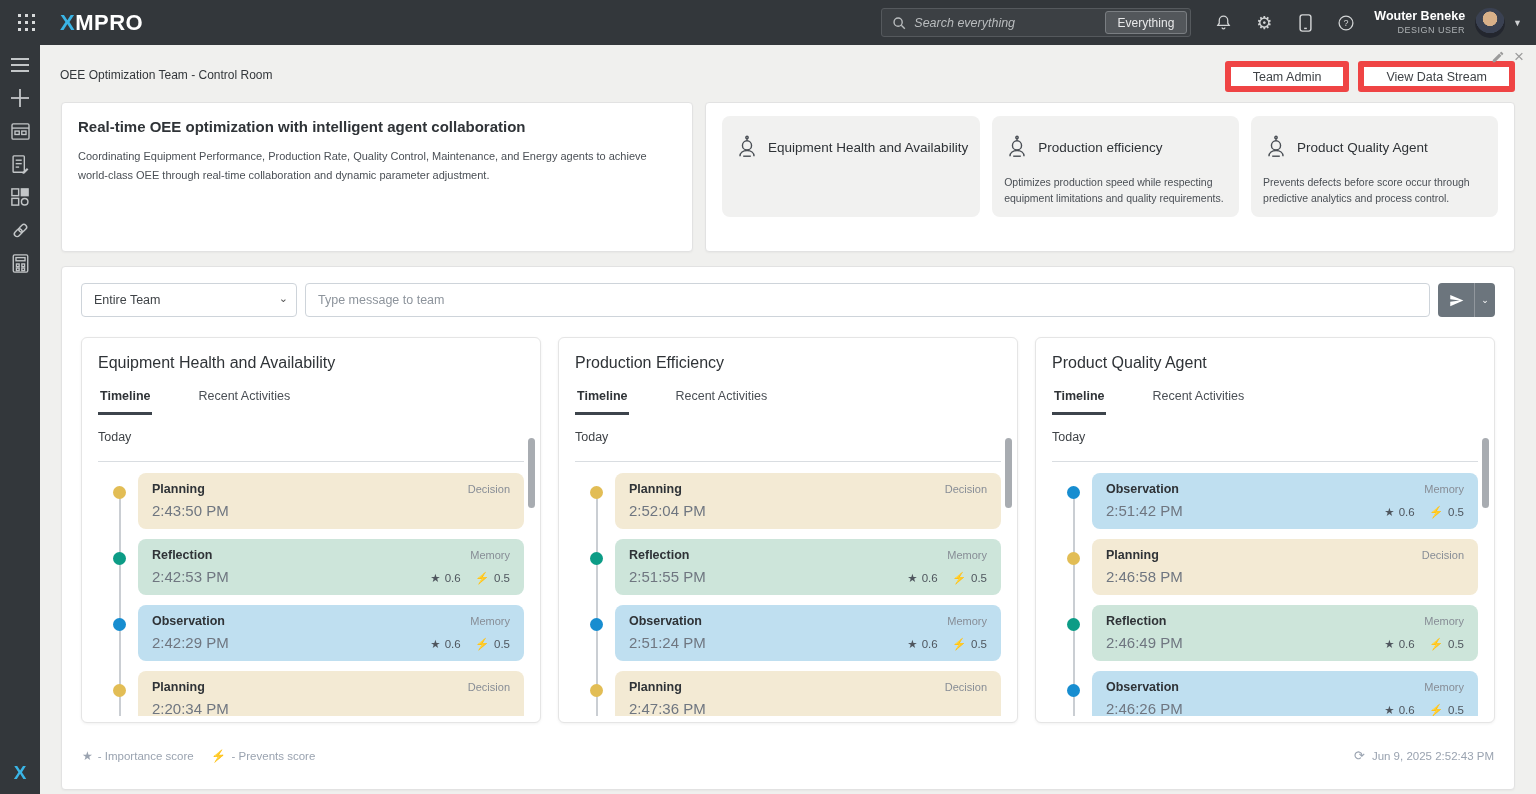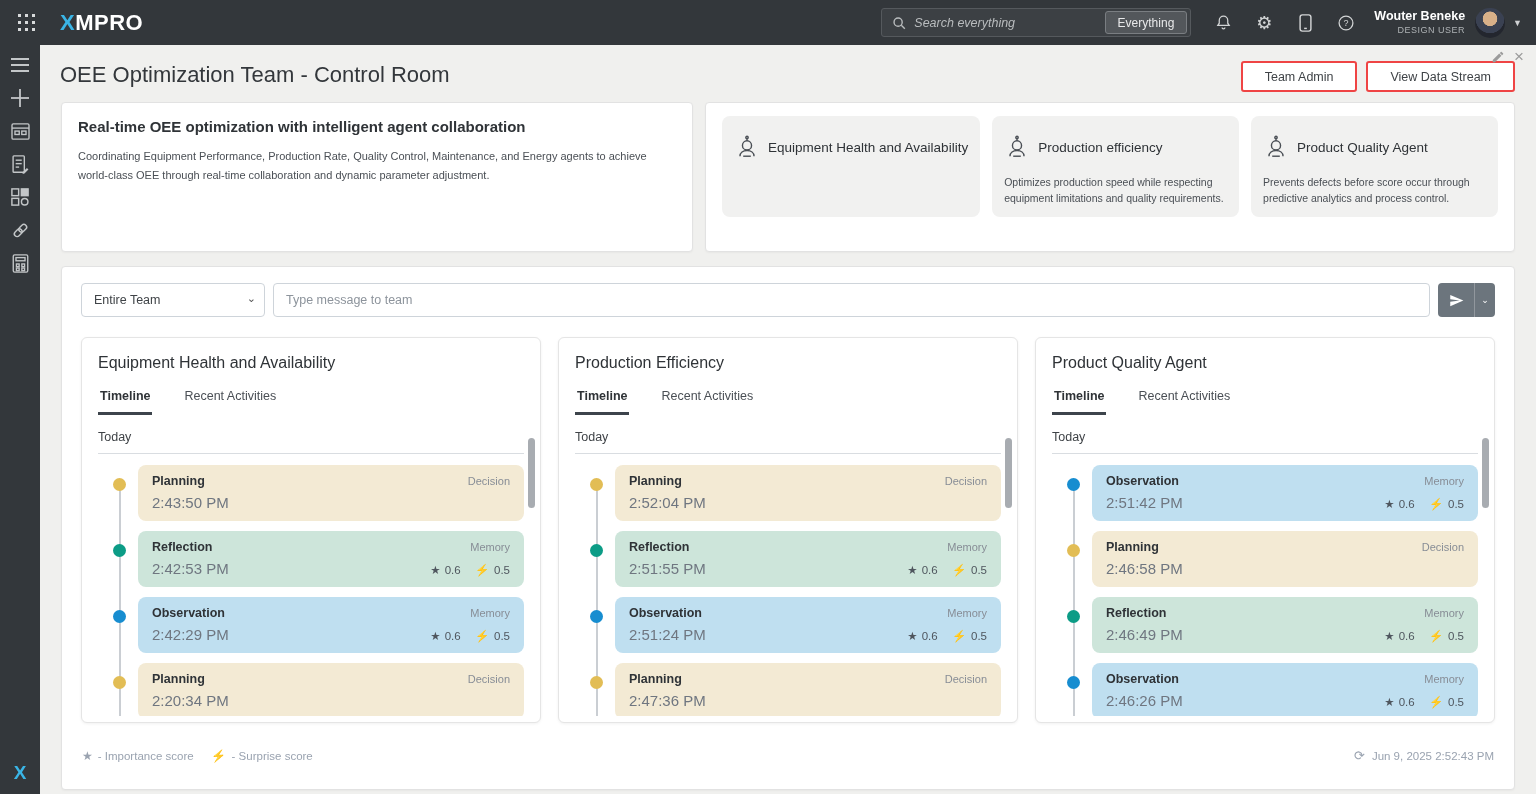--- a/index.html
+++ b/index.html
@@ -25,59 +25,59 @@
   .caret-down{color:#cfd1d3;font-size:9px;margin-left:8px;cursor:pointer}
 
   
   .sidebar{position:fixed;top:45px;left:0;bottom:0;width:40px;background:#33373b;display:flex;flex-direction:column;align-items:center;padding-top:9px;z-index:20}
   .sicon{width:22px;height:22px;margin-bottom:11px;display:flex;align-items:center;justify-content:center;color:#c3c6c8;cursor:pointer}
   .side-logo{position:absolute;bottom:10px;left:0;width:40px;text-align:center;font-size:19px;font-weight:800;color:#3ab5e6}
 
   
   .main{position:absolute;top:45px;left:40px;right:0;bottom:0;background:#f0f0ee;overflow:hidden}
   .page-header{position:relative;display:flex;align-items:center;justify-content:space-between;padding:12px 21px 10px 20px}
-  .page-title{font-size:22px;color:#33373b}
+  .page-title{font-size:12px;color:#33373b}
   .header-actions{display:flex;gap:9px;margin-top:4px}
-  .hbtn{height:31px;padding:0 22px;background:#fff;border:2px solid #ef4444;border-radius:3px;font-size:12.5px;color:#3f4347;cursor:pointer;font-family:"Liberation Sans",sans-serif}
+  .hbtn{height:31px;padding:0 22px;background:#fff;border:6px solid #ef4444;border-radius:3px;font-size:12.5px;color:#3f4347;cursor:pointer;font-family:"Liberation Sans",sans-serif}
   .corner-icons{position:absolute;top:5px;right:12px;display:flex;gap:9px;align-items:center;color:#9b9b9b}
   .corner-icons span{cursor:pointer;font-size:15px;line-height:1}
 
   .cards-row{display:flex;gap:12px;padding:0 21px}
   .card{background:#fff;border:1px solid #e2e2e2;border-radius:4px;box-shadow:0 1px 2px rgba(0,0,0,.04)}
   .overview-card{width:632px;height:150px;padding:15px 16px}
   .overview-title{font-size:15px;font-weight:700;margin-bottom:12px}
   .overview-desc{font-size:11px;color:#4a4f55;line-height:1.75;margin-bottom:13px;max-width:660px}
   .formula-box{background:#f1f1f0;border-radius:3px;padding:9px 13px;font-size:12px;color:#33373b}
   .agents-card{flex:1;height:150px;padding:13px 16px}
   .agents-title{font-size:15px;font-weight:700;margin-bottom:11px}
   .agents-list{display:flex;gap:12px}
   .agent-tile{flex:1;background:#f1f1f0;border-radius:8px;padding:12px 12px 10px;cursor:pointer}
   .agent-head{display:flex;align-items:center;gap:8px;margin:6px 0 14px}
   .agent-name{font-size:13.5px;color:#2f3337;white-space:nowrap}
   .agent-desc{font-size:10.5px;color:#4a4f55;line-height:1.55}
 
   
   .panel{margin:14px 21px 0;background:#fff;border:1px solid #e2e2e2;border-radius:4px;box-shadow:0 1px 2px rgba(0,0,0,.04);padding:16px 19px 0;height:524px;position:relative}
   .composer{display:flex;gap:8px;margin-bottom:20px}
-  .select-wrap{position:relative;width:184px}
+  .select-wrap{position:relative;width:216px}
   .select-wrap select{width:100%;height:34px;appearance:none;-webkit-appearance:none;border:1px solid #ced4da;border-radius:4px;background:#fff;padding:0 24px 0 12px;font-size:12.5px;color:#3f4347;font-family:"Liberation Sans",sans-serif;cursor:pointer}
   .select-caret{position:absolute;right:9px;top:9px;color:#555;font-size:11px;pointer-events:none}
   .composer input{flex:1;height:34px;border:1px solid #ced4da;border-radius:4px;padding:0 12px;font-size:12.5px;color:#3f4347;font-family:"Liberation Sans",sans-serif;outline:none}
   .composer input::placeholder{color:#8d949c}
   .send-group{display:flex;height:34px;border-radius:4px;overflow:hidden}
   .send-btn{width:36px;background:#6c757d;border:none;display:flex;align-items:center;justify-content:center;cursor:pointer}
   .send-caret{width:21px;background:#6c757d;border:none;border-left:1px solid rgba(255,255,255,.25);display:flex;align-items:center;justify-content:center;cursor:pointer;color:#fff;font-size:9px}
 
   .columns{display:flex;gap:17px}
   .agent-col{flex:1;background:#fff;border:1px solid #e5e5e5;border-radius:6px;box-shadow:0 1px 3px rgba(0,0,0,.06);height:386px;padding:16px 16px 6px;display:flex;flex-direction:column;position:relative}
   .col-title{font-size:16px;color:#2f3337;margin-bottom:17px}
-  .tabs{display:flex;gap:30px;margin-bottom:15px}
+  .tabs{display:flex;gap:44px;margin-bottom:15px}
   .tab{font-size:12.5px;color:#4a4f55;padding:0 2px 9px;cursor:pointer}
   .tab.active{font-weight:700;color:#2f3337;border-bottom:3px solid #3d444c}
-  .group-label{font-size:12.5px;color:#3f4347;padding-bottom:9px;border-bottom:1px solid #d9dde1}
+  .group-label{font-size:12.5px;color:#3f4347;padding-bottom:17px;border-bottom:1px solid #d9dde1}
   .events{flex:1;overflow:hidden;position:relative;margin-top:11px}
   .vline{position:absolute;left:21px;top:16px;bottom:0;width:2px;background:#caced3}
   .entry{position:relative;padding-left:40px;margin-bottom:10px}
   .dot{position:absolute;left:15px;top:13px;width:13px;height:13px;border-radius:50%}
   .dot.planning{background:#e2bd55}
   .dot.reflection{background:#0c9c86}
   .dot.observation{background:#178dd0}
   .event-card{border-radius:8px;padding:9px 14px 10px;min-height:53px;cursor:pointer}
   .event-card.planning{background:#f3ead4}
   .event-card.reflection{background:#cde5da}
@@ -566,21 +566,21 @@
 </div>
 
     <div class="panel-footer">
       <div class="legend">
         <div class="legend-item">
           <span style="font-size:12px">★</span>
           <span>- Importance score</span>
         </div>
         <div class="legend-item">
           <span style="font-size:12px">⚡</span>
-          <span>- Surprise score</span>
+          <span>- Prevents score</span>
         </div>
       </div>
       <div class="refresh-row">
         <span style="font-size:13px">⟳</span>
         <span>Jun 9, 2025 2:52:43 PM</span>
       </div>
     </div>
   </div>
 </div>
 

